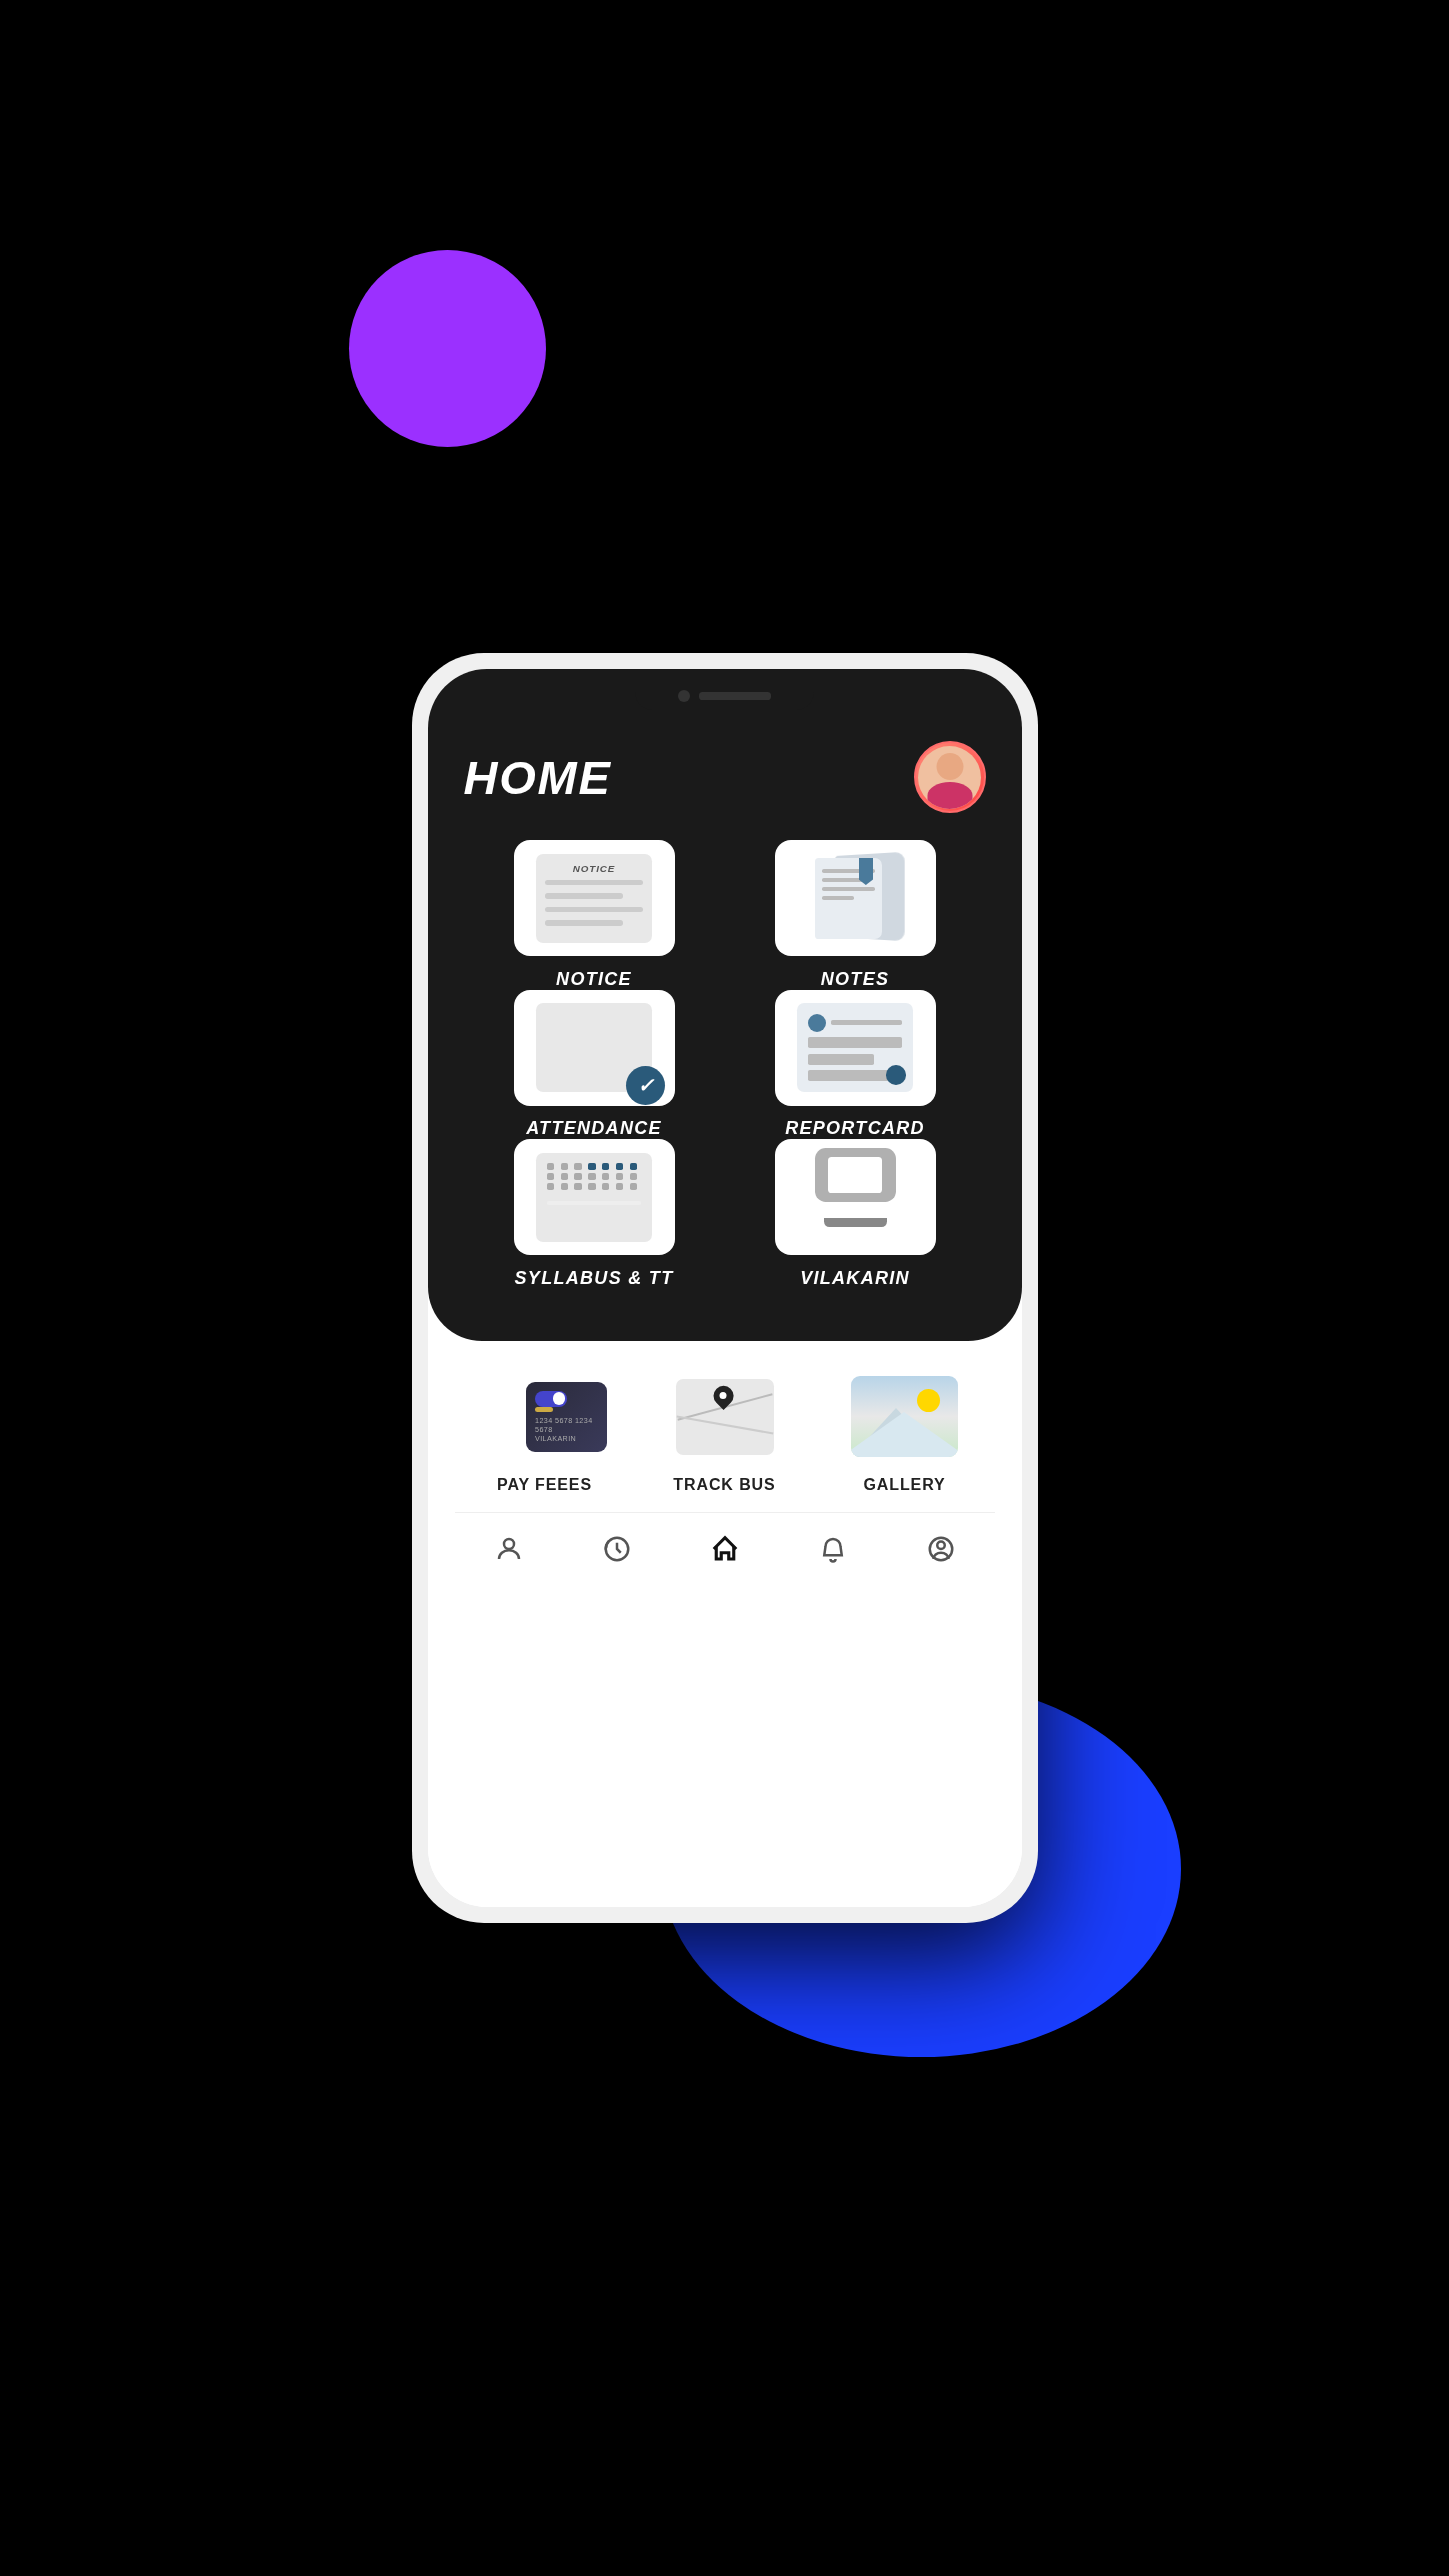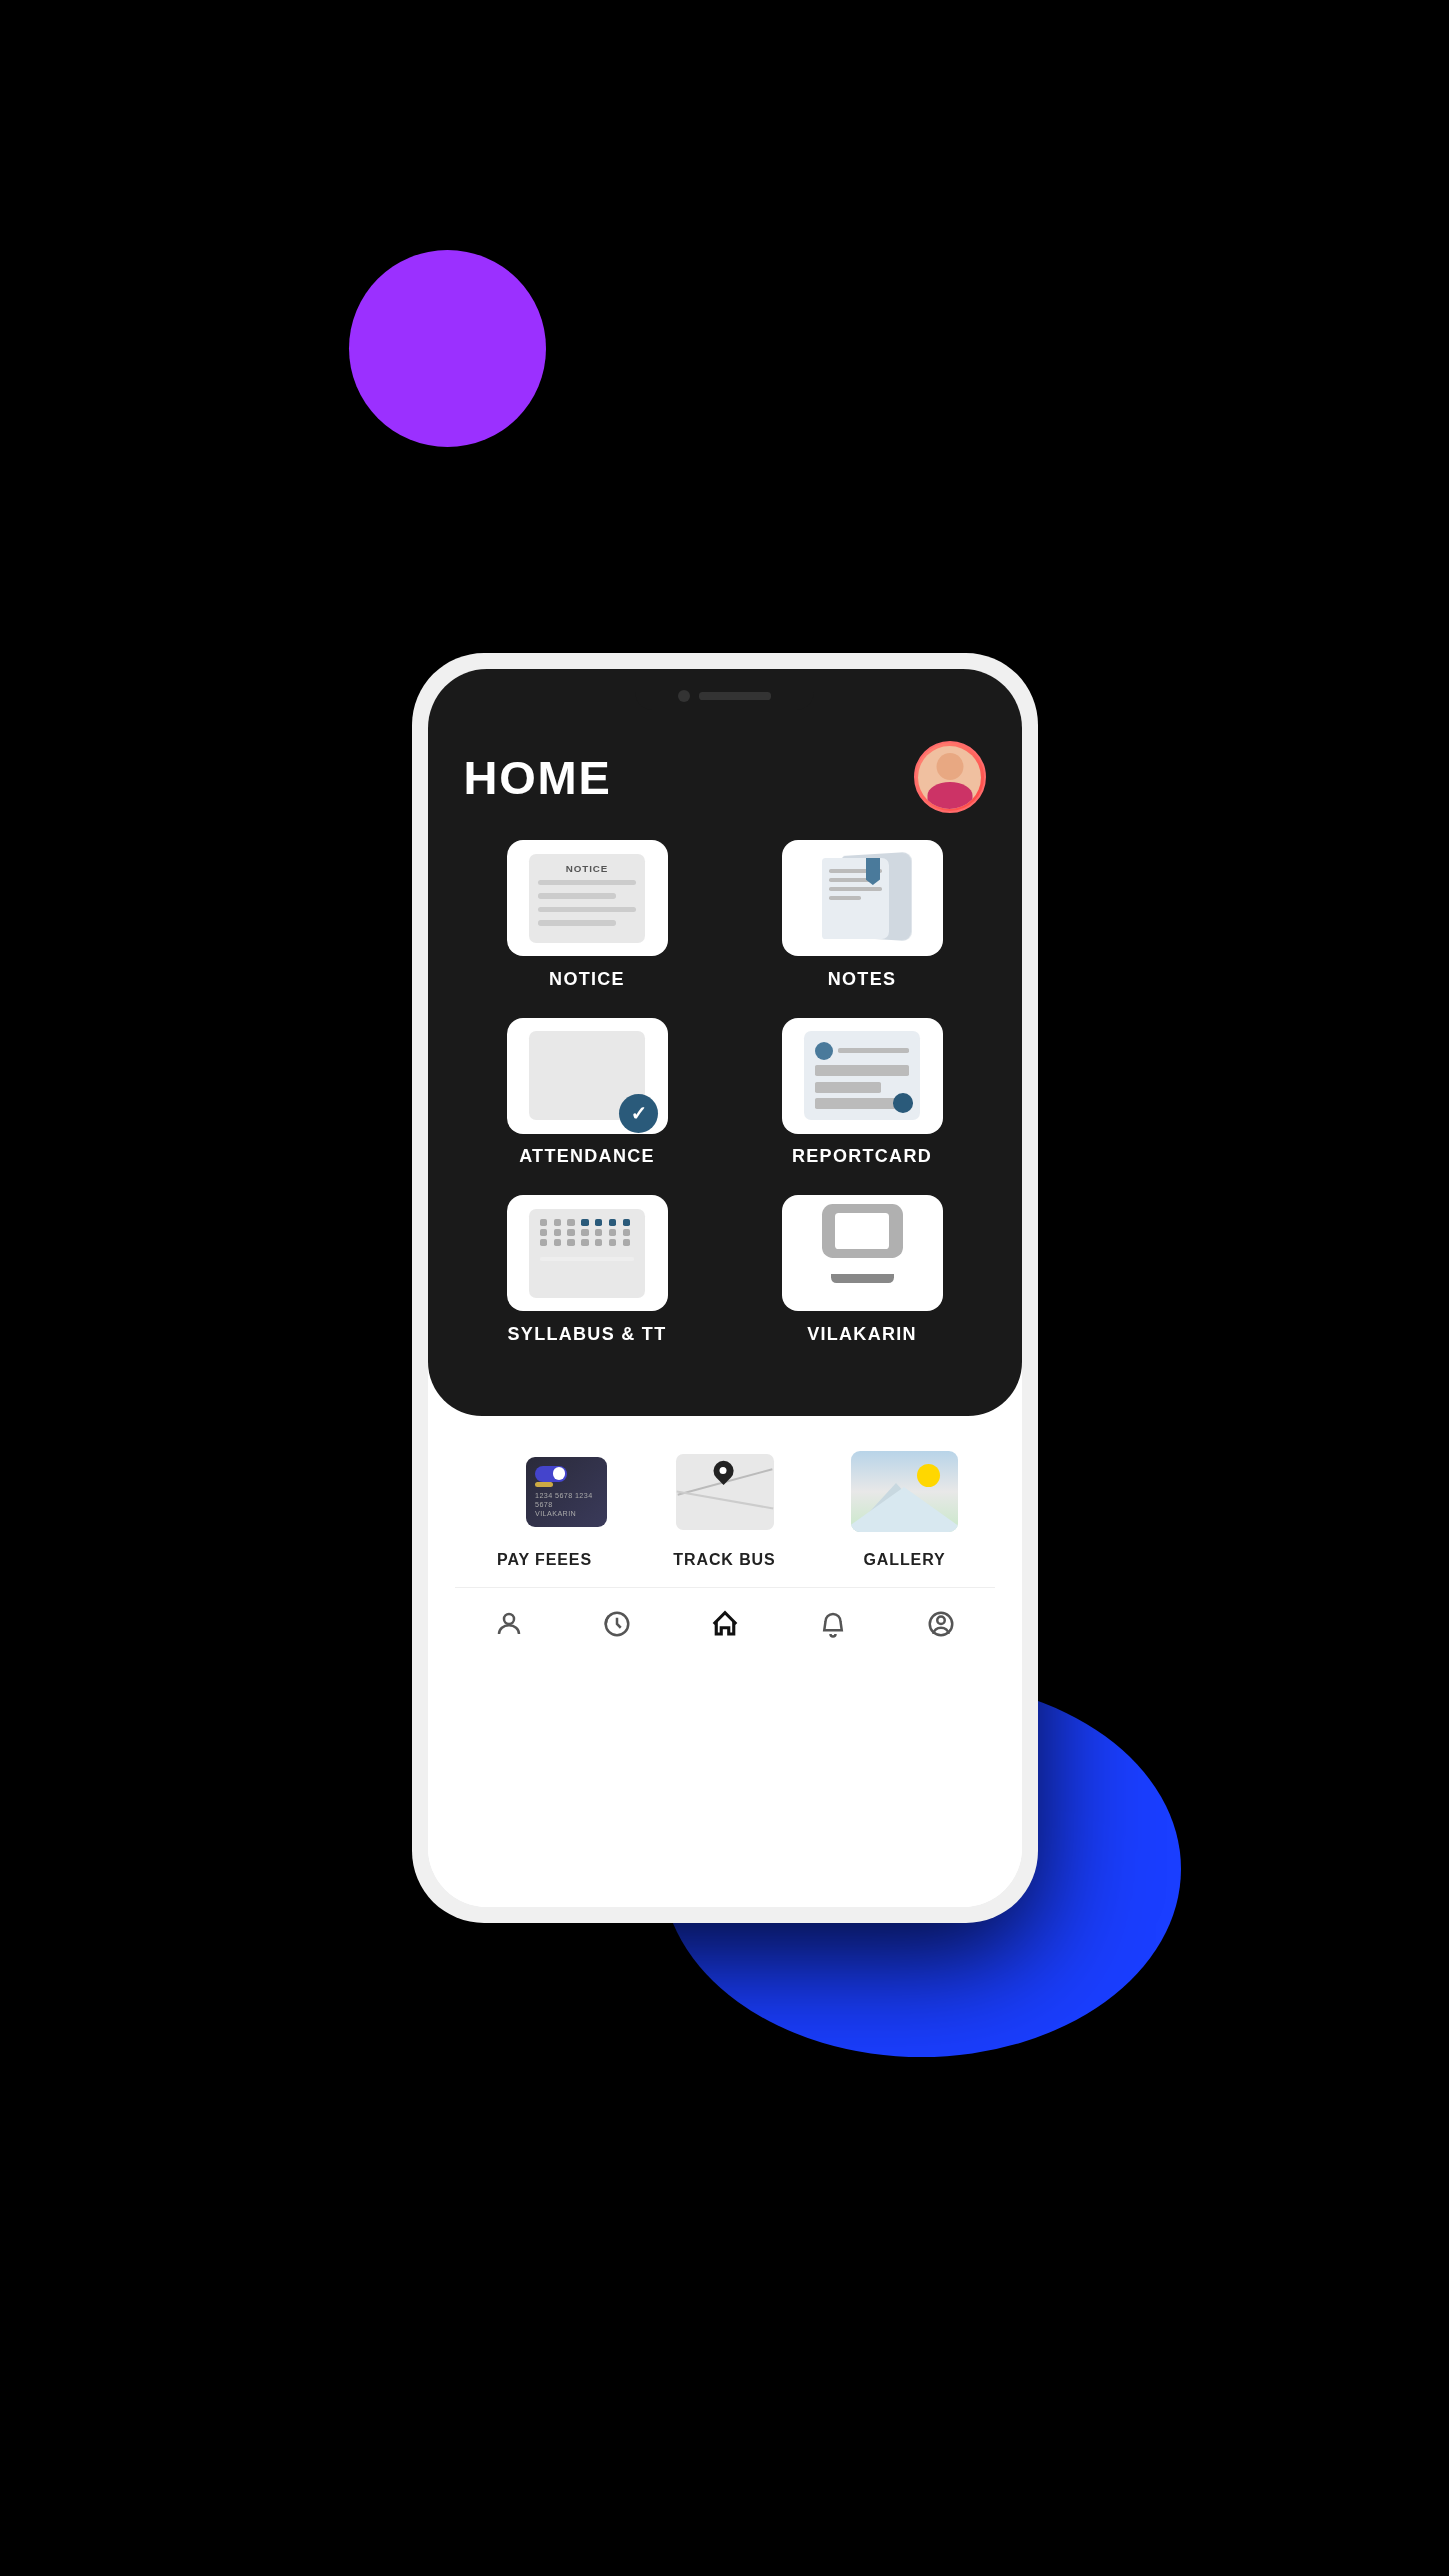--- a/index.html
+++ b/index.html
@@ -95,22 +95,23 @@
       width: 72px;
       height: 7.2px;
       background: #333;
       border-radius: 3.6px;
     }
 
     
     .dark-section {
       background: #1a1a1a;
       flex: 0 0 auto;
-      padding: 18px 36px 71px 36px;
+      padding: 18px 36px 52px 36px;
       border-radius: 0 0 54px 54px;
+      font-style: italic;
     }
 
     .header-row {
       display: flex;
       align-items: center;
       justify-content: space-between;
       margin-bottom: 27px;
     }
 
     .home-title {
@@ -163,21 +164,21 @@
       width: 45px;
       height: 27px;
       background: #cc3366;
       border-radius: 50% 50% 0 0;
     }
 
     
     .menu-grid {
       display: grid;
       grid-template-columns: 1fr 1fr;
-      gap: 28px;
+      gap: 0;
     }
 
     .menu-item {
       display: flex;
       flex-direction: column;
       align-items: center;
       gap: 12.5px;
       cursor: pointer;
     }
 

